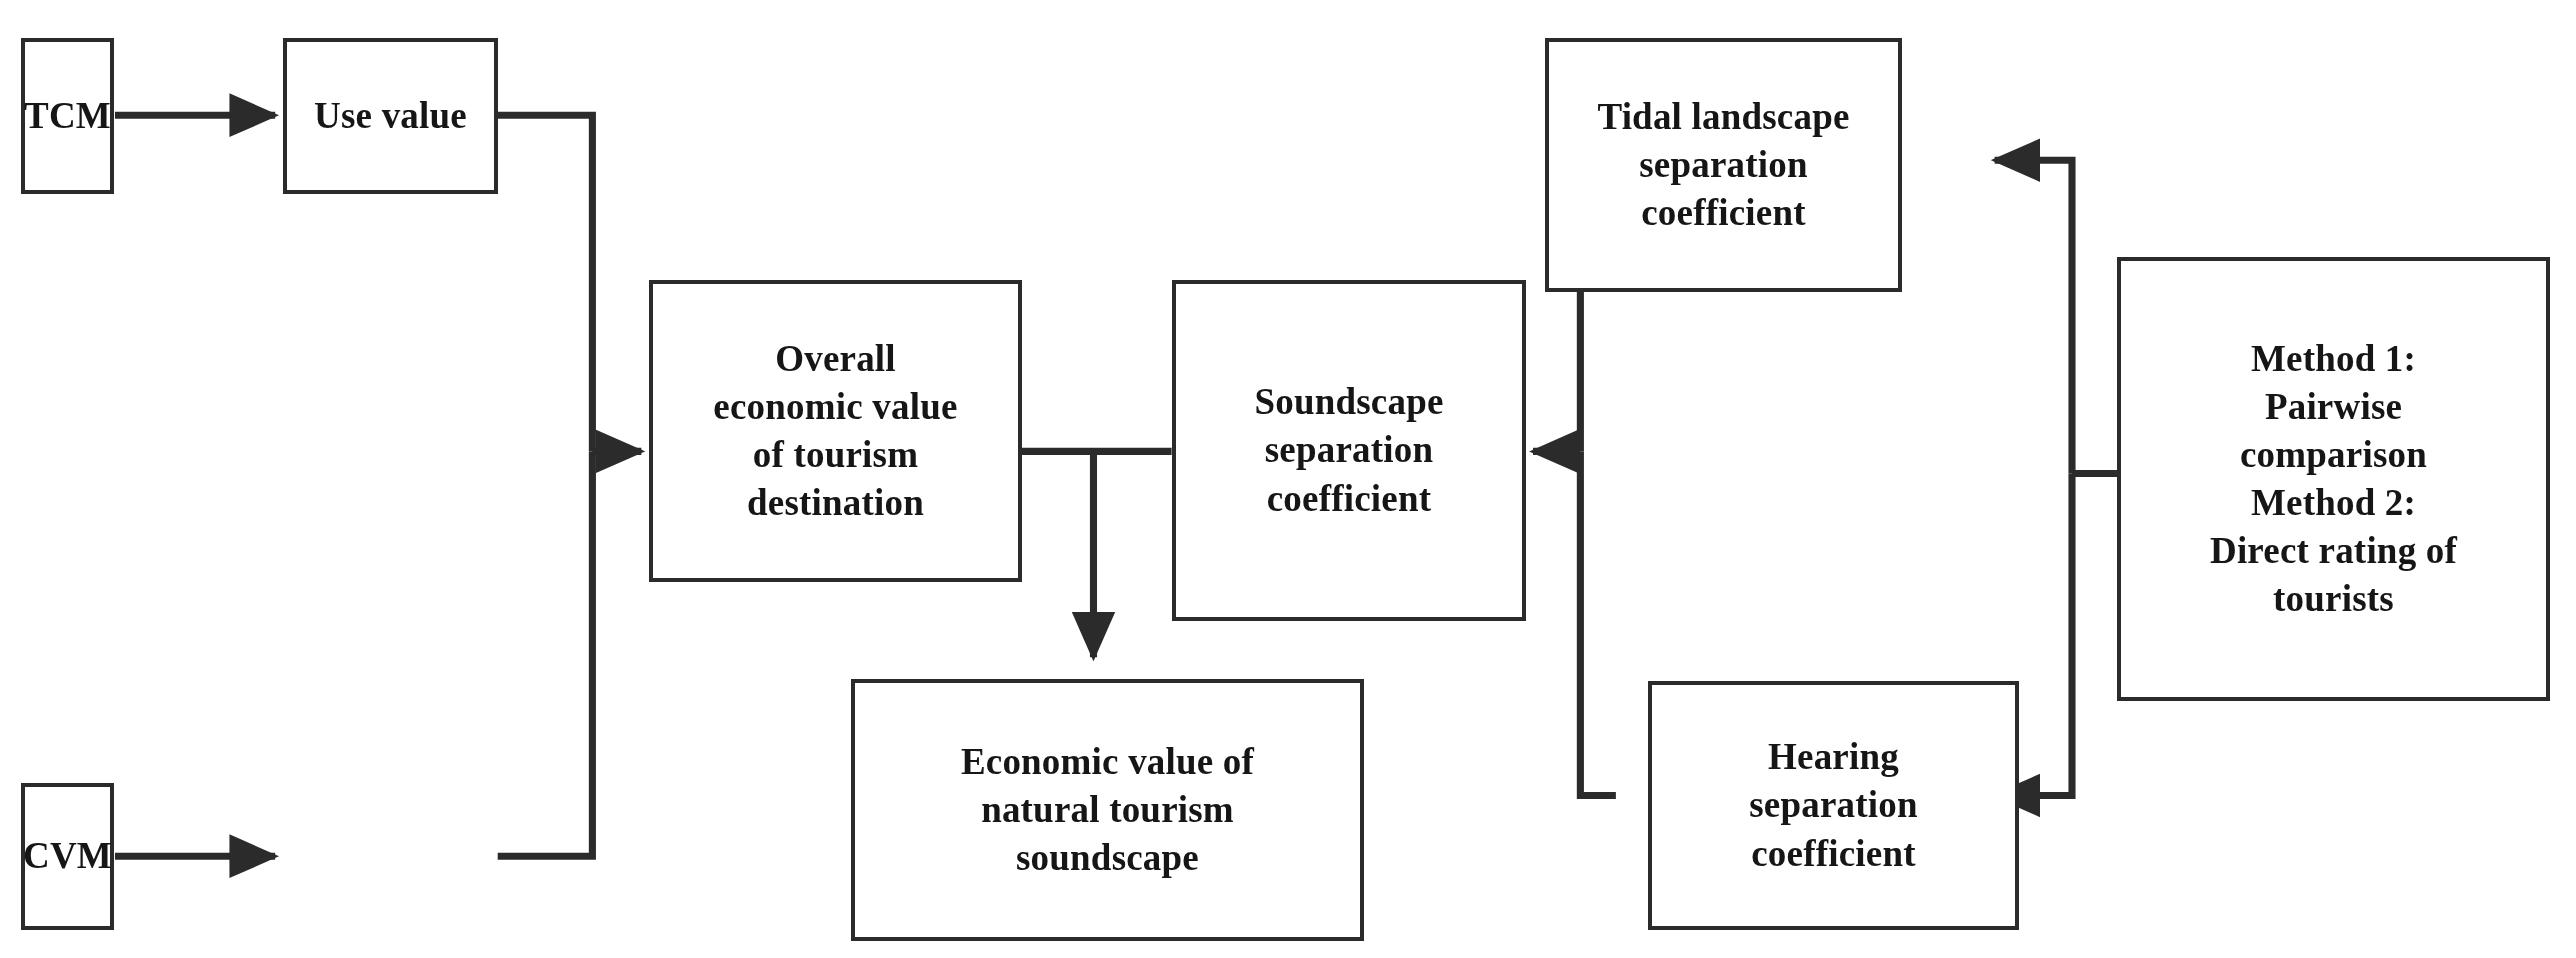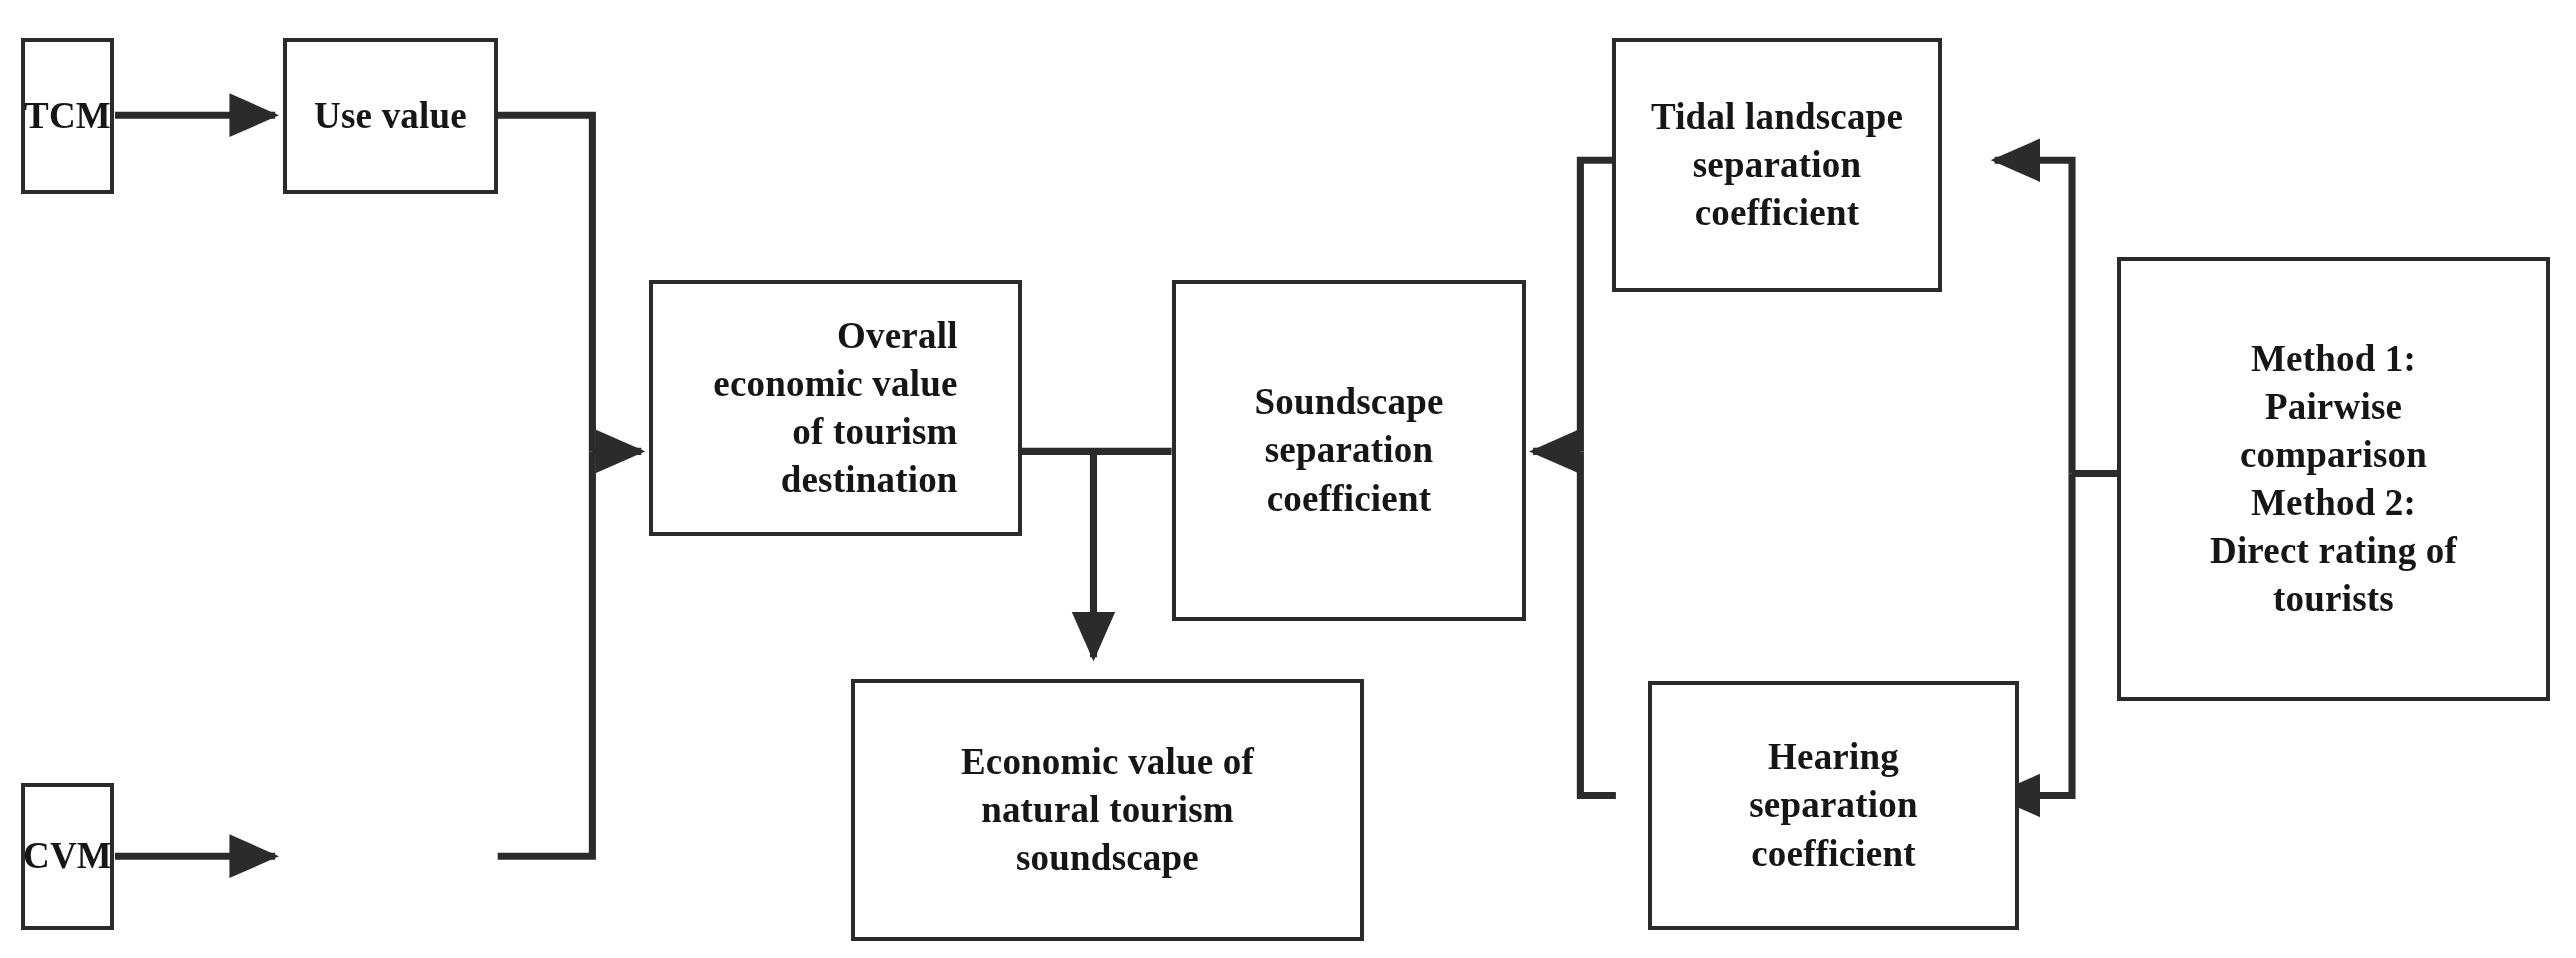--- a/index.html
+++ b/index.html
@@ -45,24 +45,24 @@
   .node .label {
     display: block;
     padding: 0 8px;
     white-space: pre-line;
   }
   
   #node-tcm       { left: 21px;   top: 38px;   width: 93px; height: 156px; font-size: 37px; }
   #node-use-value { left: 283px;  top: 38px;   width: 215px; height: 156px; font-size: 37px; }
   #node-cvm       { left: 21px;   top: 783px;  width: 93px; height: 147px; font-size: 37px; }
   #node-non-use   { left: 283px;  top: 759px;  width: 215px; height: 171px; font-size: 37px; }
-  #node-overall   { left: 649px;  top: 280px;  width: 373px; height: 256px; font-size: 37px; text-align: right; }
+  #node-overall   { left: 649px;  top: 280px;  width: 373px; height: 302px; font-size: 37px; }
   #node-soundscape{ left: 1172px; top: 280px;  width: 354px; height: 341px; font-size: 37px; }
   #node-econ-value{ left: 851px; top: 666px;  width: 513px; height: 262px; font-size: 37px; margin-top: 13px; }
-  #node-tidal     { left: 1612px; top: 38px;   width: 330px; height: 254px; font-size: 37px; }
+  #node-tidal     { left: 1545px; top: 38px;   width: 357px; height: 254px; font-size: 37px; }
   #node-hearing   { left: 1616px; top: 681px;  width: 371px; height: 249px; font-size: 37px; margin-left: 32px; }
   #node-method    { left: 2117px; top: 257px;  width: 433px; height: 444px; font-size: 37px; }
 </style>
 </head>
 <body>
 
 <div id="canvas">
 
   <svg id="wires" viewBox="0 0 3263 1214" width="2576" height="958" xmlns="http://www.w3.org/2000/svg">
     <defs>

